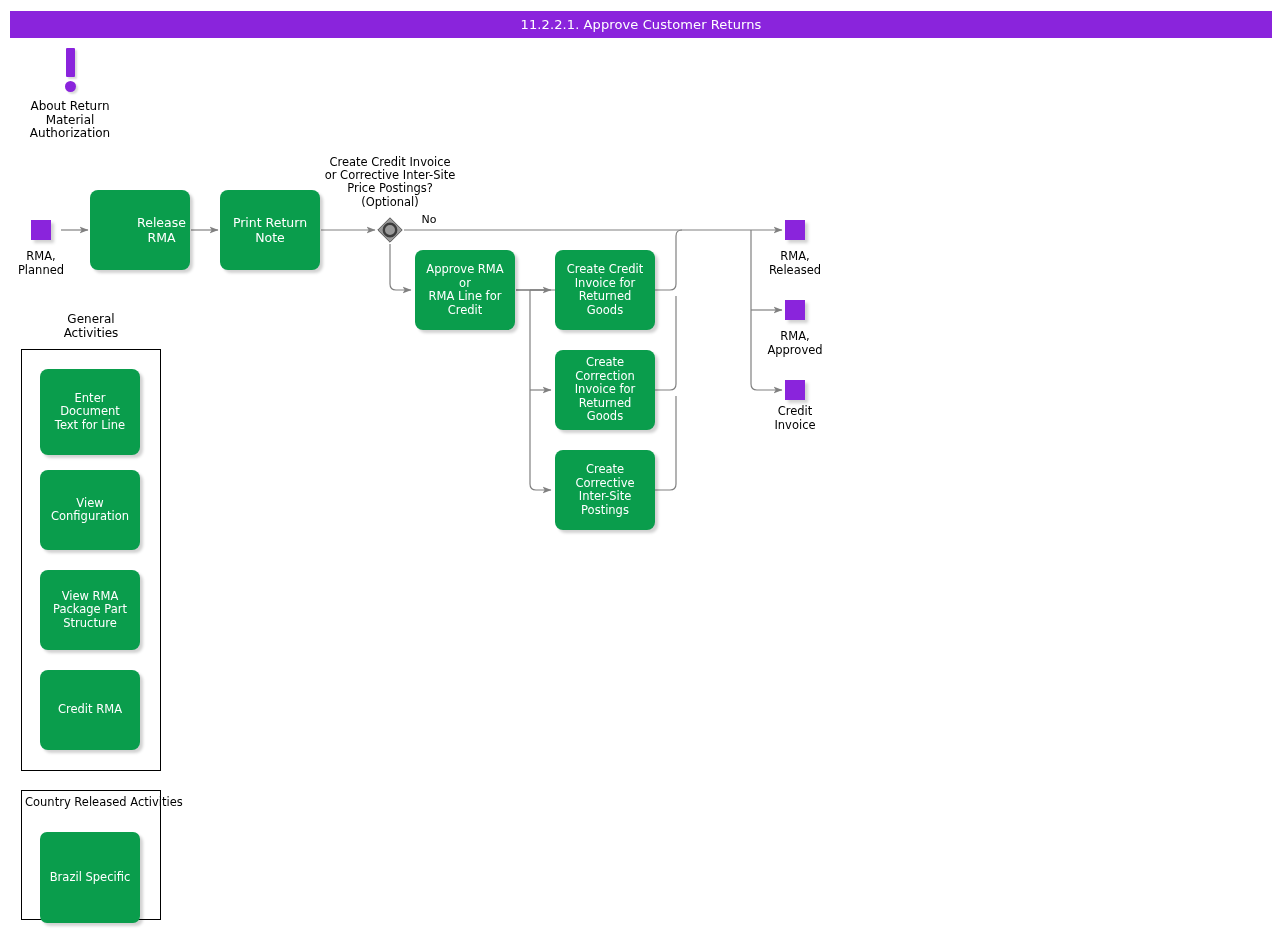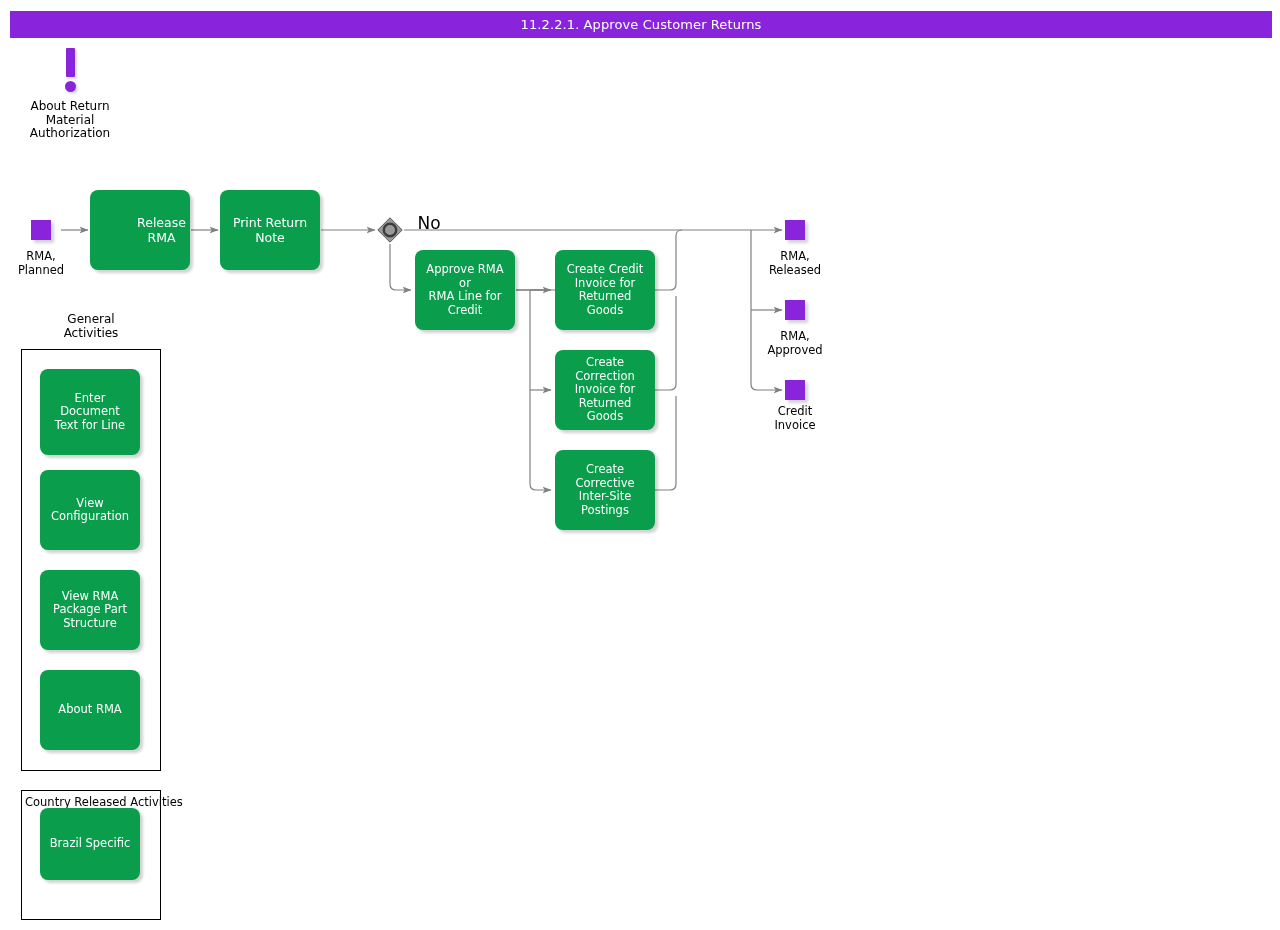--- a/index.html
+++ b/index.html
@@ -94,21 +94,21 @@
   .caption {
     position: absolute;
     font-size: 11.5px;
     line-height: 13.2px;
     color: #000000;
     text-align: center;
     white-space: pre-line;
   }
   .edge-label {
     position: absolute;
-    font-size: 17px;
+    font-size: 11px;
     color: #000000;
     text-align: center;
   }
   
   .info-marker {
     position: absolute;
   }
   .info-marker .bang-bar {
     position: absolute;
     left: 9px;
@@ -218,20 +218,24 @@
 
   <div class="node activity big" style="left:90px; top:190px; width:100px; height:80px;padding-left:48px;">
     <span>Release RMA</span>
   </div>
 
   <div class="node activity big" style="left:220px; top:190px; width:100px; height:80px;justify-content:center;">
     <span style="white-space:pre-line;">Print Return
 Note</span>
   </div>
 
+  <div class="caption" style="left:290px; top:156px; width:200px;">Create Credit Invoice
+or Corrective Inter-Site
+Price Postings?
+(Optional)</div>
 
   <div class="node gateway" style="left:377px; top:217px;">
     <svg width="26" height="26" viewBox="0 0 26 26">
       <polygon points="13,0.8 25.2,13 13,25.2 0.8,13" fill="#9A9A9A" stroke="#5A5A5A" stroke-width="1"></polygon>
       <circle cx="13" cy="13" r="6.2" fill="none" stroke="#3C3C3C" stroke-width="2.4"></circle>
     </svg>
   </div>
 
   <div class="edge-label" style="left:412px; top:213px; width:34px;">No</div>
 
@@ -288,23 +292,23 @@
 Configuration</span>
   </div>
 
   <div class="node activity" style="left:40px; top:570px; width:100px; height:80px;">
     <span style="white-space:pre-line;">View RMA
 Package Part
 Structure</span>
   </div>
 
   <div class="node activity" style="left:40px; top:670px; width:100px; height:80px;">
-    <span style="white-space:pre-line;">About RMA</span>
+    <span style="white-space:pre-line;">Credit RMA</span>
   </div>
 
   <div class="panel" style="left:21px; top:790px; width:140px; height:130px;"></div>
   <div class="panel-title-inside" style="left:25px; top:796px; width:140px;">Country Released Activities</div>
 
-  <div class="node activity" style="left:40px; top:808px; width:100px; height:72px;">
+  <div class="node activity" style="left:40px; top:832px; width:100px; height:91px;border-radius:7px;">
     <span style="white-space:pre-line;">Brazil Specific</span>
   </div>
 
 </div>
 
 </body></html>

